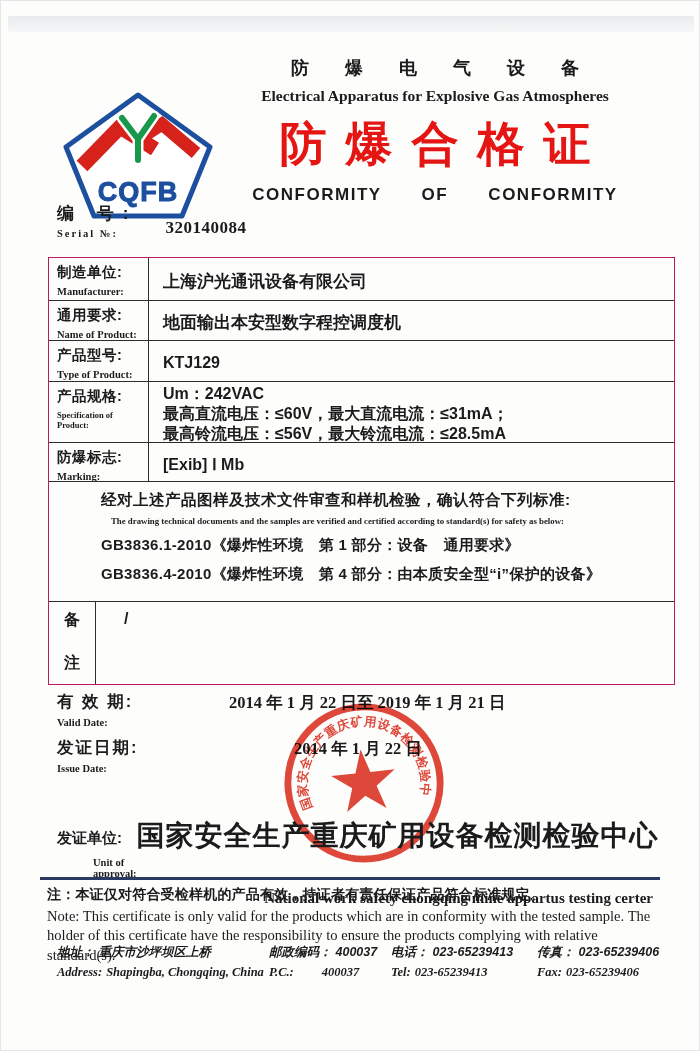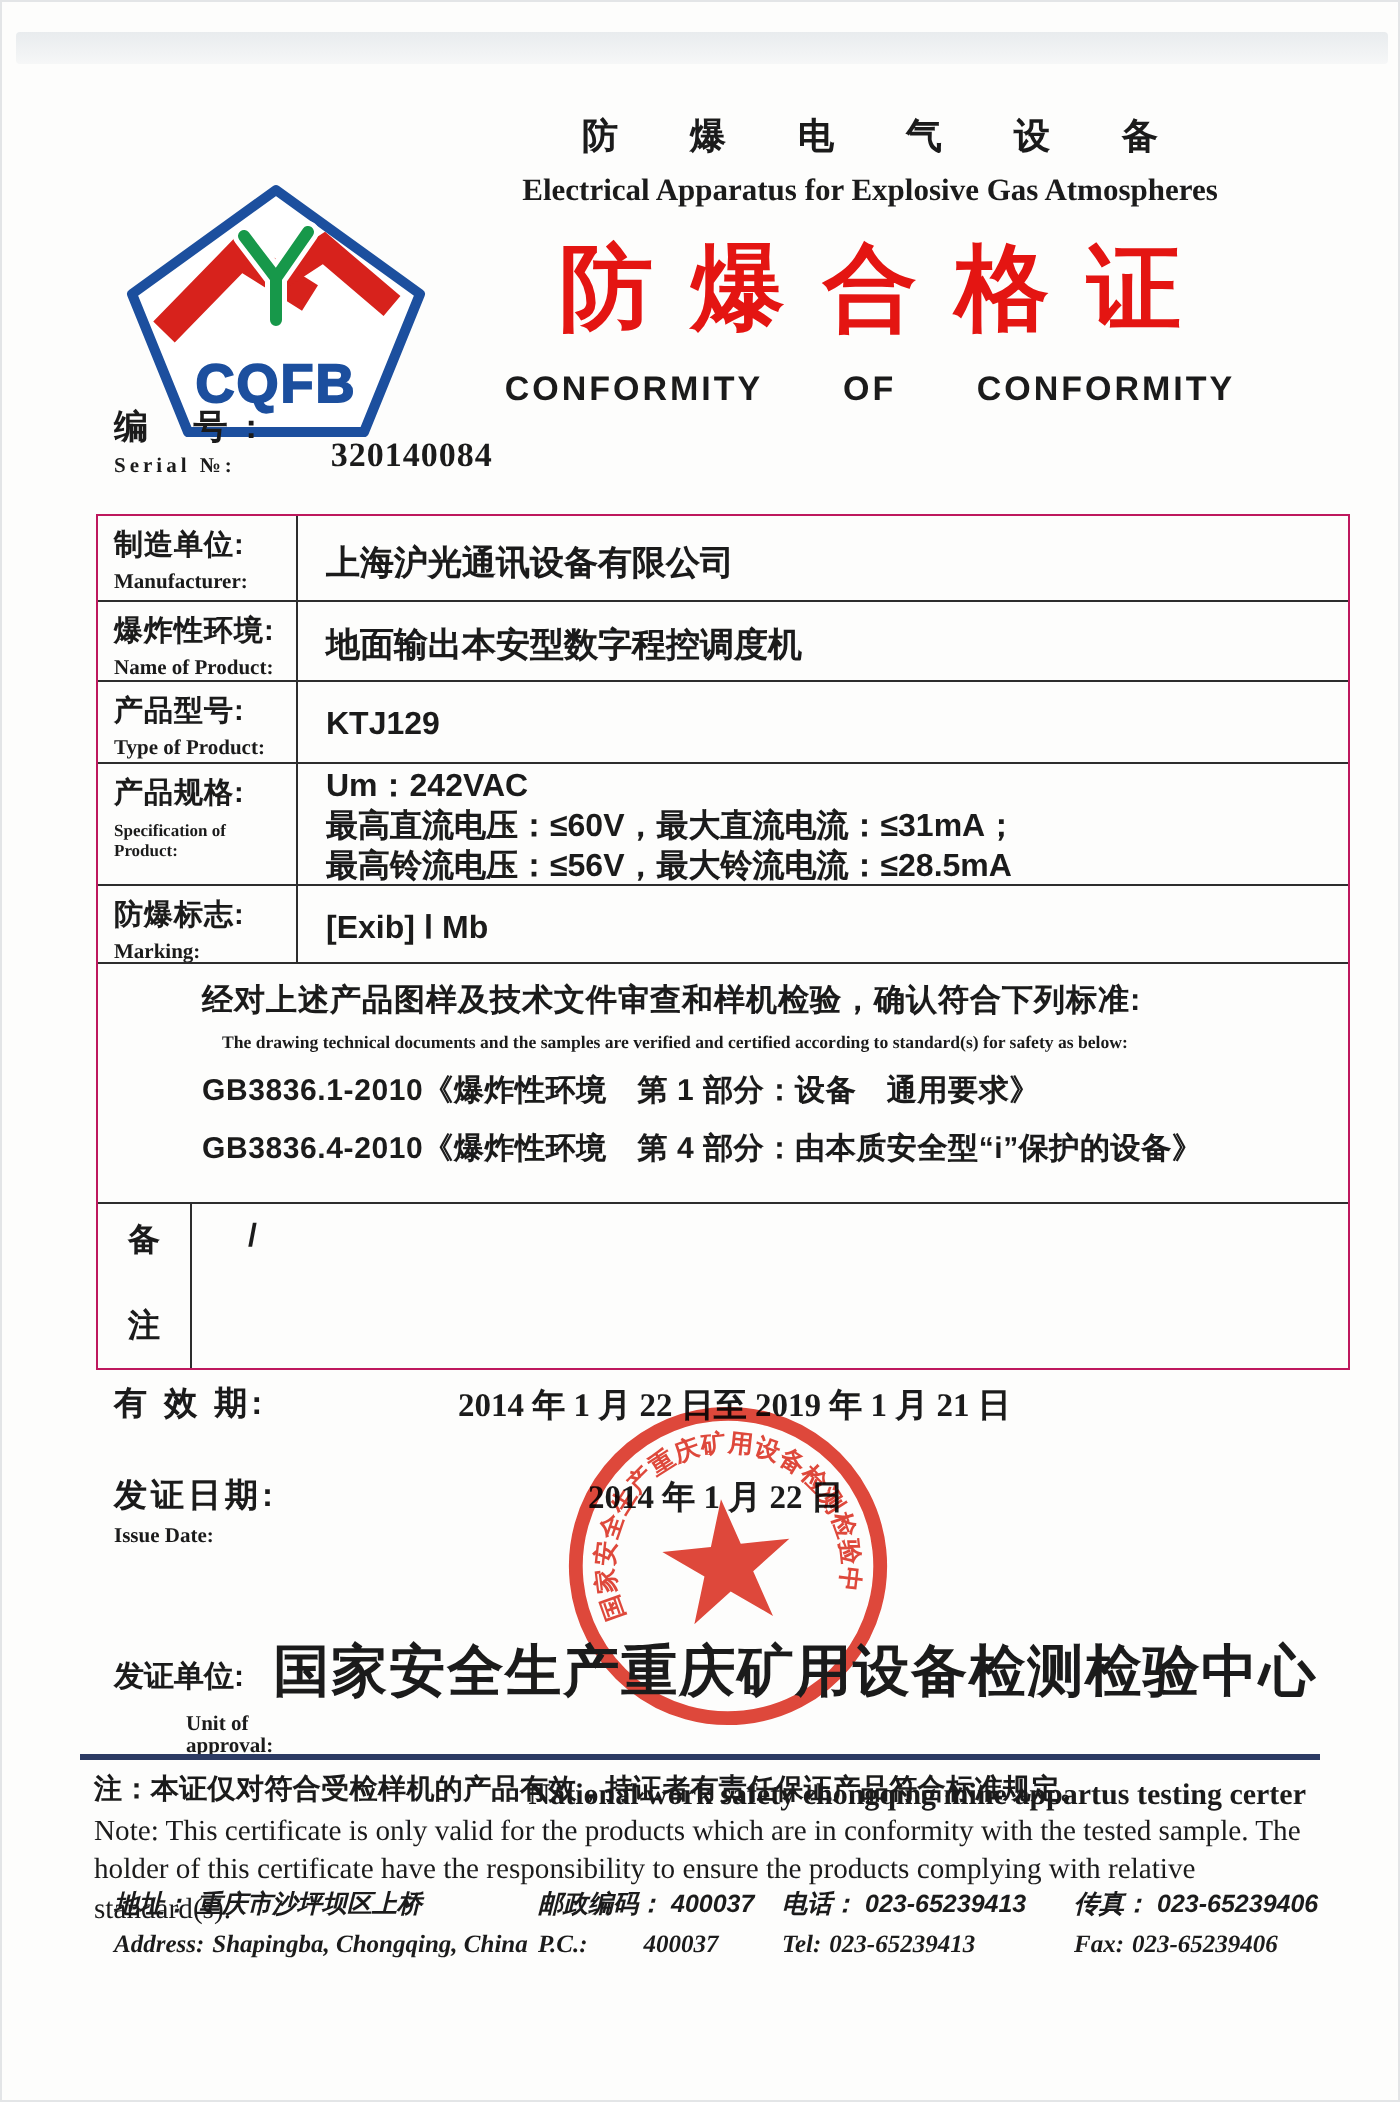--- a/index.html
+++ b/index.html
@@ -120,21 +120,21 @@
     <div class="trow" style="height:42px">
       <div class="tlabel">
         <div class="lcn">制造单位:</div>
         <div class="len">Manufacturer:</div>
       </div>
       <div class="tvalue">上海沪光通讯设备有限公司</div>
     </div>
 
     <div class="trow" style="height:40px">
       <div class="tlabel">
-        <div class="lcn">爆炸性环境:</div>
+        <div class="lcn">通用要求:</div>
         <div class="len">Name of Product:</div>
       </div>
       <div class="tvalue">地面输出本安型数字程控调度机</div>
     </div>
 
     <div class="trow" style="height:41px">
       <div class="tlabel">
         <div class="lcn">产品型号:</div>
         <div class="len">Type of Product:</div>
       </div>
@@ -175,20 +175,21 @@
         <span>备</span>
         <span>注</span>
       </div>
       <div class="rem-value">/</div>
     </div>
   </div>
 
   <div class="dates">
     <div class="drow">
       <div class="dlab-cn">有 效 期:</div>
+      <div class="dlab-en">Valid Date:</div>
       <div class="dval valid">2014 年 1 月 22 日至 2019 年 1 月 21 日</div>
     </div>
     <div class="drow">
       <div class="dlab-cn">发证日期:</div>
       <div class="dlab-en">Issue Date:</div>
       <div class="dval issue">2014 年 1 月 22 日</div>
     </div>
   </div>
 
   <div class="stamp">

